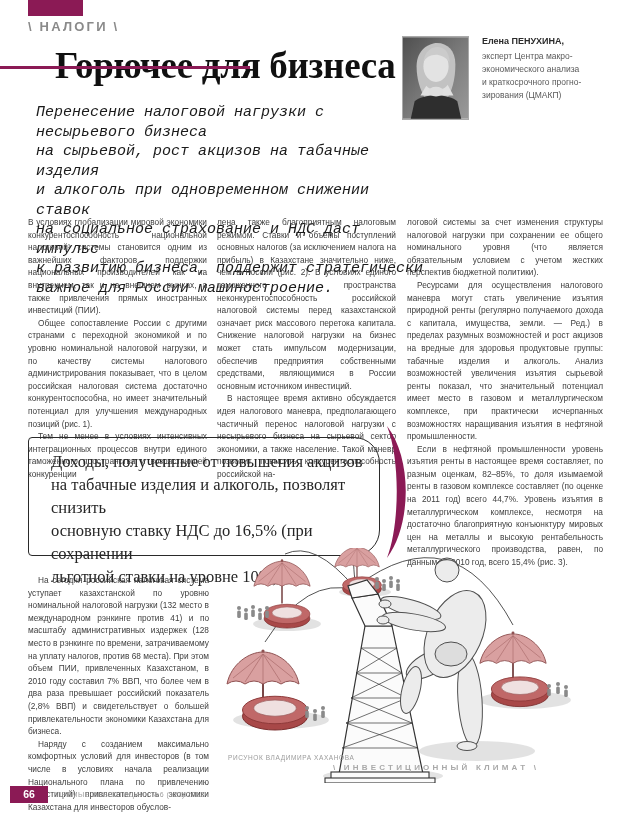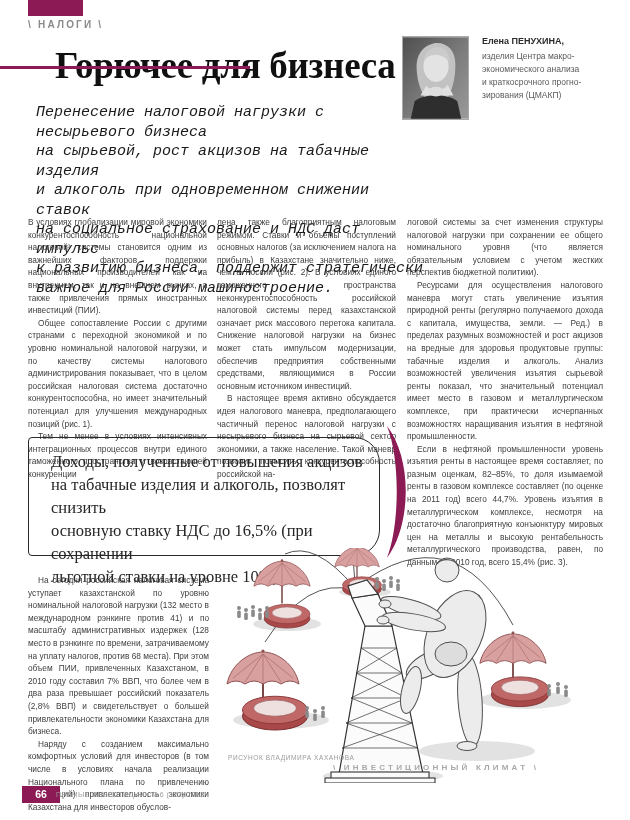--- a/index.html
+++ b/index.html
@@ -1,20 +1,20 @@
 <!DOCTYPE html>
 <html><head>
 <meta charset="utf-8">
 <style>
   html,body{margin:0;padding:0;background:#fff;}
   .page{position:relative;width:630px;height:820px;background:#ffffff;overflow:hidden;
         font-family:"Liberation Sans",sans-serif;color:#3f3f3f;}
   
   .tag-block{position:absolute;left:28px;top:0;width:55px;height:16px;background:#8B1A55;}
-  .kicker{position:absolute;left:28px;top:19px;font-size:10px;font-weight:bold;
+  .kicker{position:absolute;left:28px;top:19px;font-size:13px;font-weight:bold;
           letter-spacing:2.2px;color:#8a8a8a;}
   .title{position:absolute;left:37px;top:26px;margin:18px;font-family:"Liberation Serif",serif;
          font-size:37px;font-weight:bold;letter-spacing:-0.3px;color:#101010;}
   .title-rule{position:absolute;left:0;top:66px;width:250px;height:3px;background:#8B1A55;}
   .author-photo{position:absolute;left:402px;top:36px;width:67px;height:84px;border:1px solid #aaa;box-sizing:border-box;}
   .author-name{position:absolute;left:482px;top:36px;width:130px;font-size:9px;font-weight:bold;color:#2b2b2b;}
   .author-desc{position:absolute;left:482px;top:50px;width:130px;font-size:8.5px;line-height:13px;color:#5a5a5a;}
   .prelines{white-space:pre-line;}
   
   .lead{position:absolute;left:28px;top:95px;width:390px;margin:8px;
@@ -30,21 +30,21 @@
   .col4{left:28px;top:574px;width:181px;}
   
   .pullquote{position:absolute;left:28px;top:437px;width:352px;height:119px;box-sizing:border-box;
              border:1.3px solid #2a2a2a;border-radius:4px 26px 26px 4px;padding:12px 12px 0 22px;
              font-family:"Liberation Serif",serif;font-size:16.5px;line-height:23px;color:#262626;}
   .crescent{position:absolute;left:384px;top:424px;width:36px;height:136px;}
   
   .illustration{position:absolute;left:215px;top:548px;width:400px;height:235px;}
   .ill-caption{position:absolute;left:228px;top:754px;font-size:6.5px;letter-spacing:0.6px;color:#9b9b9b;}
   
-  .footer-badge{position:absolute;left:22px;top:786px;width:38px;height:17px;background:#8B1A55;
+  .footer-badge{position:absolute;left:10px;top:786px;width:38px;height:17px;background:#8B1A55;
                 color:#fff;font-size:10.5px;font-weight:bold;text-align:center;line-height:17px;}
   .footer-mag{position:absolute;left:56px;top:791px;font-size:7px;letter-spacing:0.4px;color:#9b9b9b;}
   .footer-rubric{position:absolute;left:333px;top:763px;font-size:8px;font-weight:bold;
                  letter-spacing:3.2px;color:#a9a9a9;}
 </style>
 </head>
 <body>
 
 <div class="page">
 
@@ -65,21 +65,21 @@
     <g>
       <path d="M14,30 C14,12 28,6 35,6 C46,6 54,14 54,28 C54,44 50,56 46,62 L22,62 C18,54 14,44 14,30 Z" fill="#c2c2c2"></path>
       <ellipse cx="34" cy="30" rx="13" ry="16" fill="#e3e3e3"></ellipse>
       <path d="M21,26 C22,14 30,10 35,10 C43,10 48,16 48,26 C44,20 38,18 34,18 C28,18 23,21 21,26 Z" fill="#cbcbcb"></path>
       <path d="M24,50 C28,56 42,56 46,49 L52,60 L18,60 Z" fill="#e0e0e0"></path>
       <path d="M8,84 L12,66 C20,58 48,58 56,66 L60,84 Z" fill="#2e2e2e"></path>
       <ellipse cx="34" cy="56" rx="8" ry="5" fill="#dedede"></ellipse>
     </g>
   </svg>
   <div class="author-name">Елена ПЕНУХИНА,</div>
-  <div class="author-desc prelines">изделия Центра макро-
+  <div class="author-desc prelines">эксперт Центра макро-
 экономического анализа
 и краткосрочного прогно-
 зирования (ЦМАКП)</div>
 
   <p class="lead prelines">Перенесение налоговой нагрузки с несырьевого бизнеса
 на сырьевой, рост акцизов на табачные изделия
 и алкоголь при одновременном снижении ставок
 на социальное страхование и НДС даст импульс
 к развитию бизнеса, поддержит стратегически
 важное для России машиностроение.</p>

